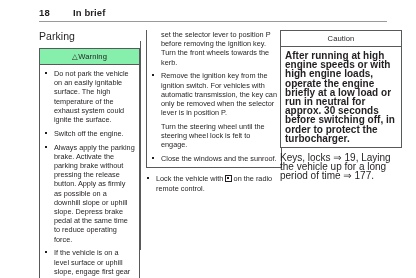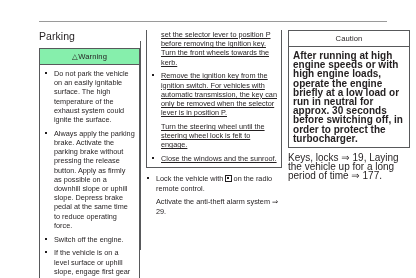--- a/index.html
+++ b/index.html
@@ -60,21 +60,21 @@
 
   
   .col {
     position: absolute;
     top: 30px;
     width: 101px;
     box-sizing: border-box;
   }
   .col-1 { left: 39px; }
   .col-2 { left: 146px; }
-  .col-3 { left: 288px; }
+  .col-3 { left: 280px; }
 
   .col-2 { width: 136px; }
   .col-1 { width: 101px; }
   .col-3 { width: 122px; }
 
   
   .section-title {
     font-size: 10.5px;
     font-weight: normal;
     line-height: 12px;
@@ -177,56 +177,60 @@
     position: absolute;
     width: 0.8px;
     background: #58595b;
   }
 </style>
 </head>
 <body>
 
 <div class="page">
 
+  <div class="header">
+    <span class="header-folio">18</span>
+    <span class="header-section">In brief</span>
+  </div>
   <div class="header-rule"></div>
 
   <div class="col col-1">
     <h1 class="section-title">Parking</h1>
 
     <div class="notice" style="border-bottom:none;">
       <div class="notice-head shaded">
         <span class="warn-glyph">△</span><span>Warning</span>
       </div>
       <div class="notice-body">
         <ul class="bullets">
           <li>
             <span class="dot"></span>
             <span>Do not park the vehicle on an easily ignitable surface. The high temperature of the exhaust system could ignite the surface.</span>
           </li>
           <li>
             <span class="dot"></span>
+            <span>Switch off the engine.</span>
+          </li>
+          <li>
+            <span class="dot"></span>
             <span>Always apply the parking brake. Activate the parking brake without pressing the release button. Apply as firmly as possible on a downhill slope or uphill slope. Depress brake pedal at the same time to reduce operating force.</span>
-          </li>
-          <li>
-            <span class="dot"></span>
-            <span>Switch off the engine.</span>
           </li>
           <li>
             <span class="dot"></span>
             <span>If the vehicle is on a level surface or uphill slope, engage first gear or set the selector lever to position P before removing the ignition key. On an uphill slope, turn the front wheels away from the kerb.</span>
             
           </li>
         </ul>
       </div>
     </div>
   </div>
 
   <div class="col col-2">
     <div class="notice" style="border-top:none;">
-      <div class="notice-body" style="padding-top:0;text-decoration:underline;">
+      <div class="notice-body" style="padding-top:0;">
         <ul class="bullets">
           <li style="padding-left:10px;">
             <span>set the selector lever to position P before removing the ignition key. Turn the front wheels towards the kerb.</span>
           </li>
           <li>
             <span class="dot"></span>
             <span>Remove the ignition key from the ignition switch. For vehicles with automatic transmission, the key can only be removed when the selector lever is in position P.</span>
             <div class="subpara">Turn the steering wheel until the steering wheel lock is felt to engage.</div>
           </li>
           <li>
@@ -236,21 +240,20 @@
         </ul>
       </div>
     </div>
 
     <ul class="bullets" style="margin-top:6px;">
       <li>
         <span class="dot"></span>
         <span>Lock the vehicle with</span>
         <span class="lock-glyph"></span>
         <span>on the radio remote control.</span>
-        <div class="subpara">Activate the anti-theft alarm system ⇒ 29.</div>
       </li>
     </ul>
   </div>
 
   <div class="col col-3">
     <div class="notice">
       <div class="notice-head plain">
         <span>Caution</span>
       </div>
       <div class="notice-body bodytext">After running at high engine speeds or with high engine loads, operate the engine briefly at a low load or run in neutral for approx. 30 seconds before switching off, in order to protect the turbocharger.</div>

